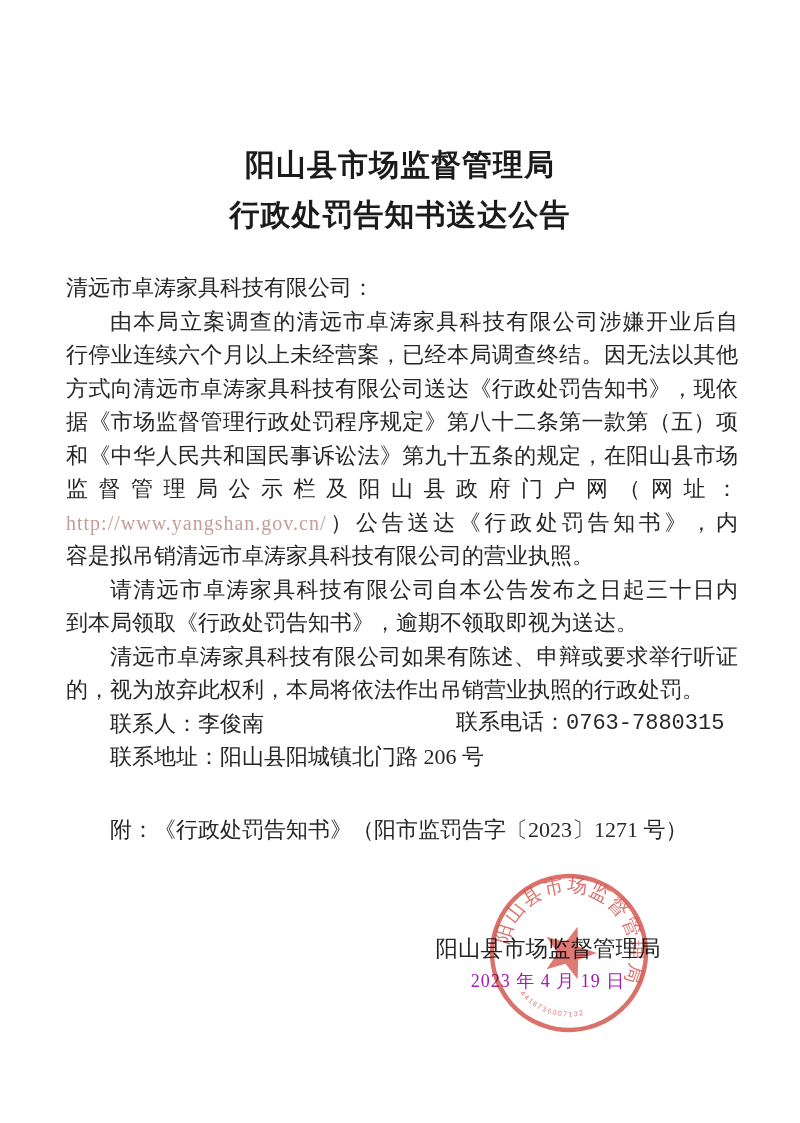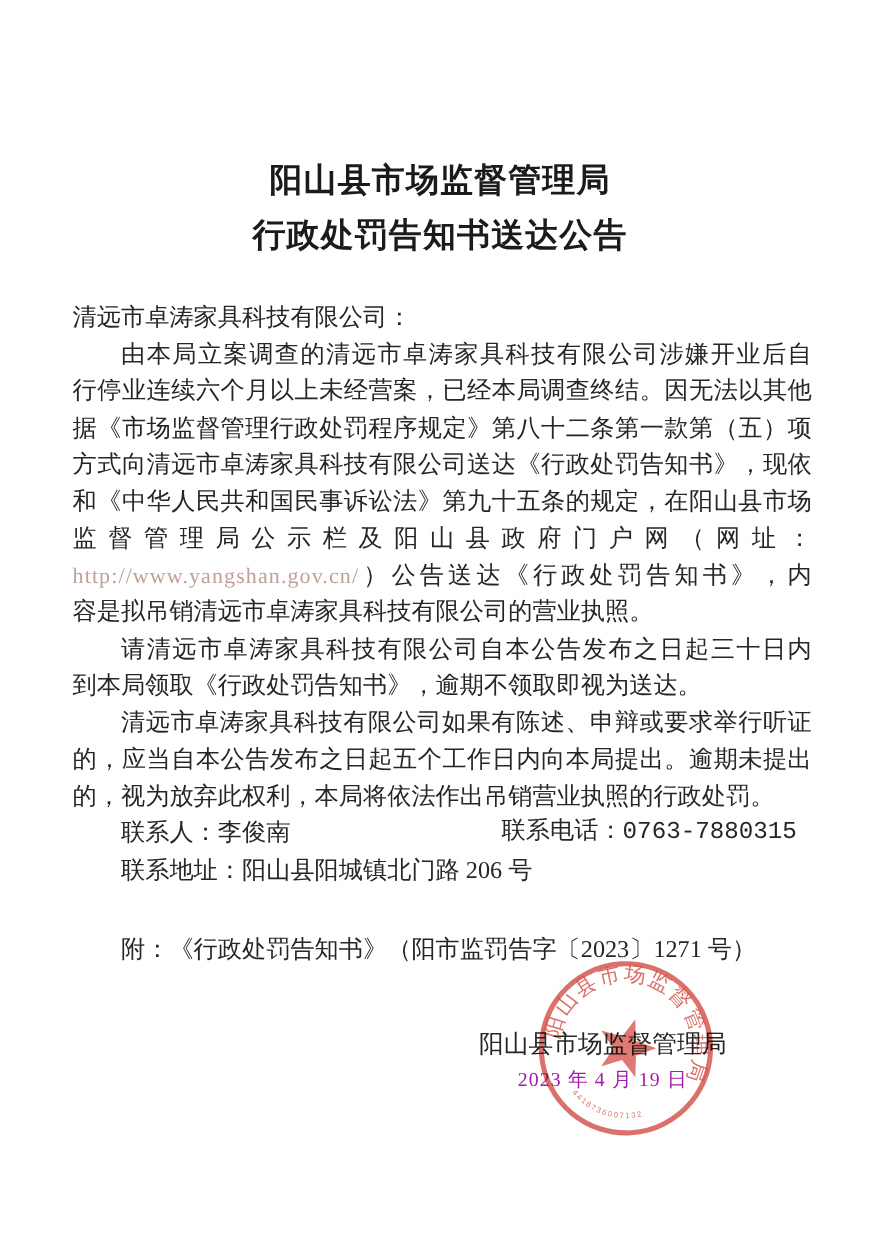--- a/index.html
+++ b/index.html
@@ -83,32 +83,31 @@
   <div class="title">
     <div class="title-line">阳山县市场监督管理局</div>
     <div class="title-line">行政处罚告知书送达公告</div>
   </div>
 
   <div class="body-text">
     <div class="line">清远市卓涛家具科技有限公司：</div>
 
     <div class="line just indent">由本局立案调查的清远市卓涛家具科技有限公司涉嫌开业后自</div>
     <div class="line just">行停业连续六个月以上未经营案，已经本局调查终结。因无法以其他</div>
+    <div class="line just">方式向清远市卓涛家具科技有限公司送达《行政处罚告知书》，现依</div>
     <div class="line just">据《市场监督管理行政处罚程序规定》第八十二条第一款第（五）项</div>
-    <div class="line just">方式向清远市卓涛家具科技有限公司送达《行政处罚告知书》，现依</div>
     <div class="line just">和《中华人民共和国民事诉讼法》第九十五条的规定，在阳山县市场</div>
     <div class="line just">监督管理局公示栏及阳山县政府门户网（网址：</div>
     <div class="line just"><span class="url-faded">http://www.yangshan.gov.cn/</span><span>）公告送达《行政处罚告知书》，内</span></div>
     <div class="line">容是拟吊销清远市卓涛家具科技有限公司的营业执照。</div>
 
     <div class="line just indent">请清远市卓涛家具科技有限公司自本公告发布之日起三十日内</div>
     <div class="line">到本局领取《行政处罚告知书》，逾期不领取即视为送达。</div>
 
     <div class="line just indent">清远市卓涛家具科技有限公司如果有陈述、申辩或要求举行听证</div>
-    <div class="line just">的，应当自本公告发布之日起五个工作日内向本局提出。逾期未提出</div>
     <div class="line">的，视为放弃此权利，本局将依法作出吊销营业执照的行政处罚。</div>
 
     <div class="line indent contact-row">
       <span><span>联系人：</span><span>李俊南</span></span>
       <span class="contact-phone"><span>联系电话：</span><span>0763-7880315</span></span>
     </div>
 
     <div class="line indent"><span>联系地址：</span><span>阳山县阳城镇北门路 206 号</span></div>
 
     <div class="line indent attachment-line">附：《行政处罚告知书》（阳市监罚告字〔2023〕1271 号）</div>

